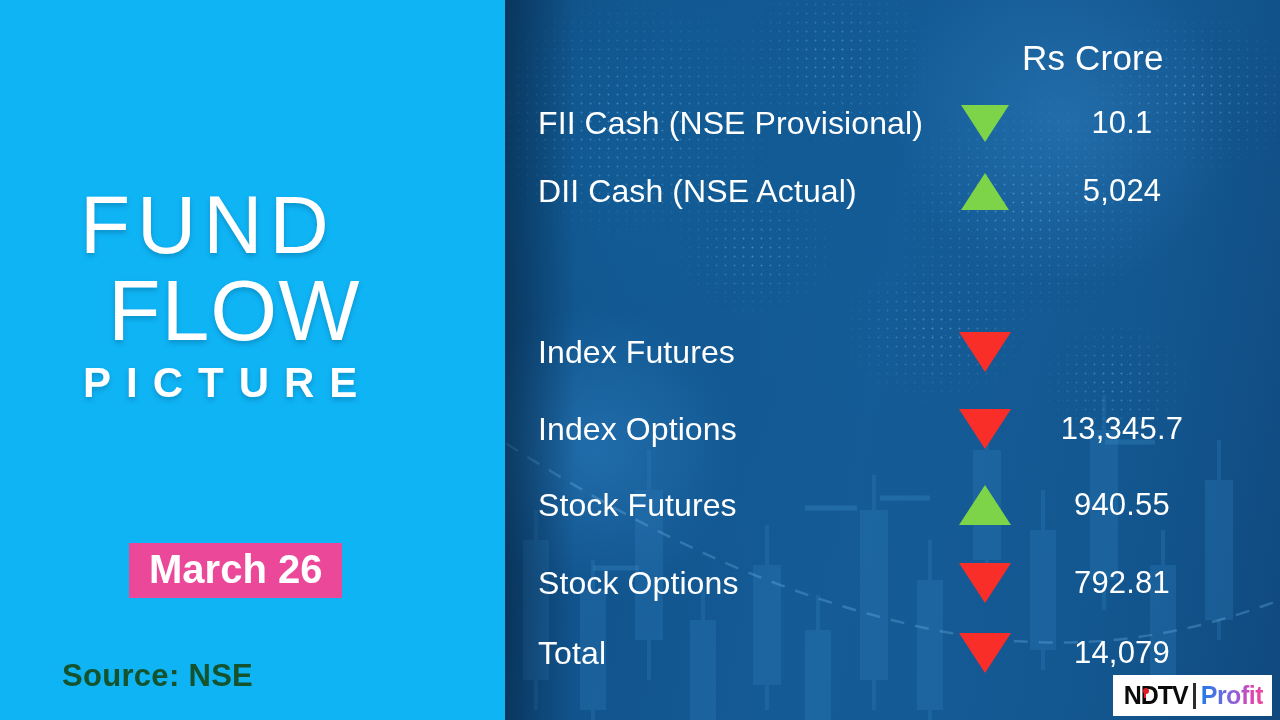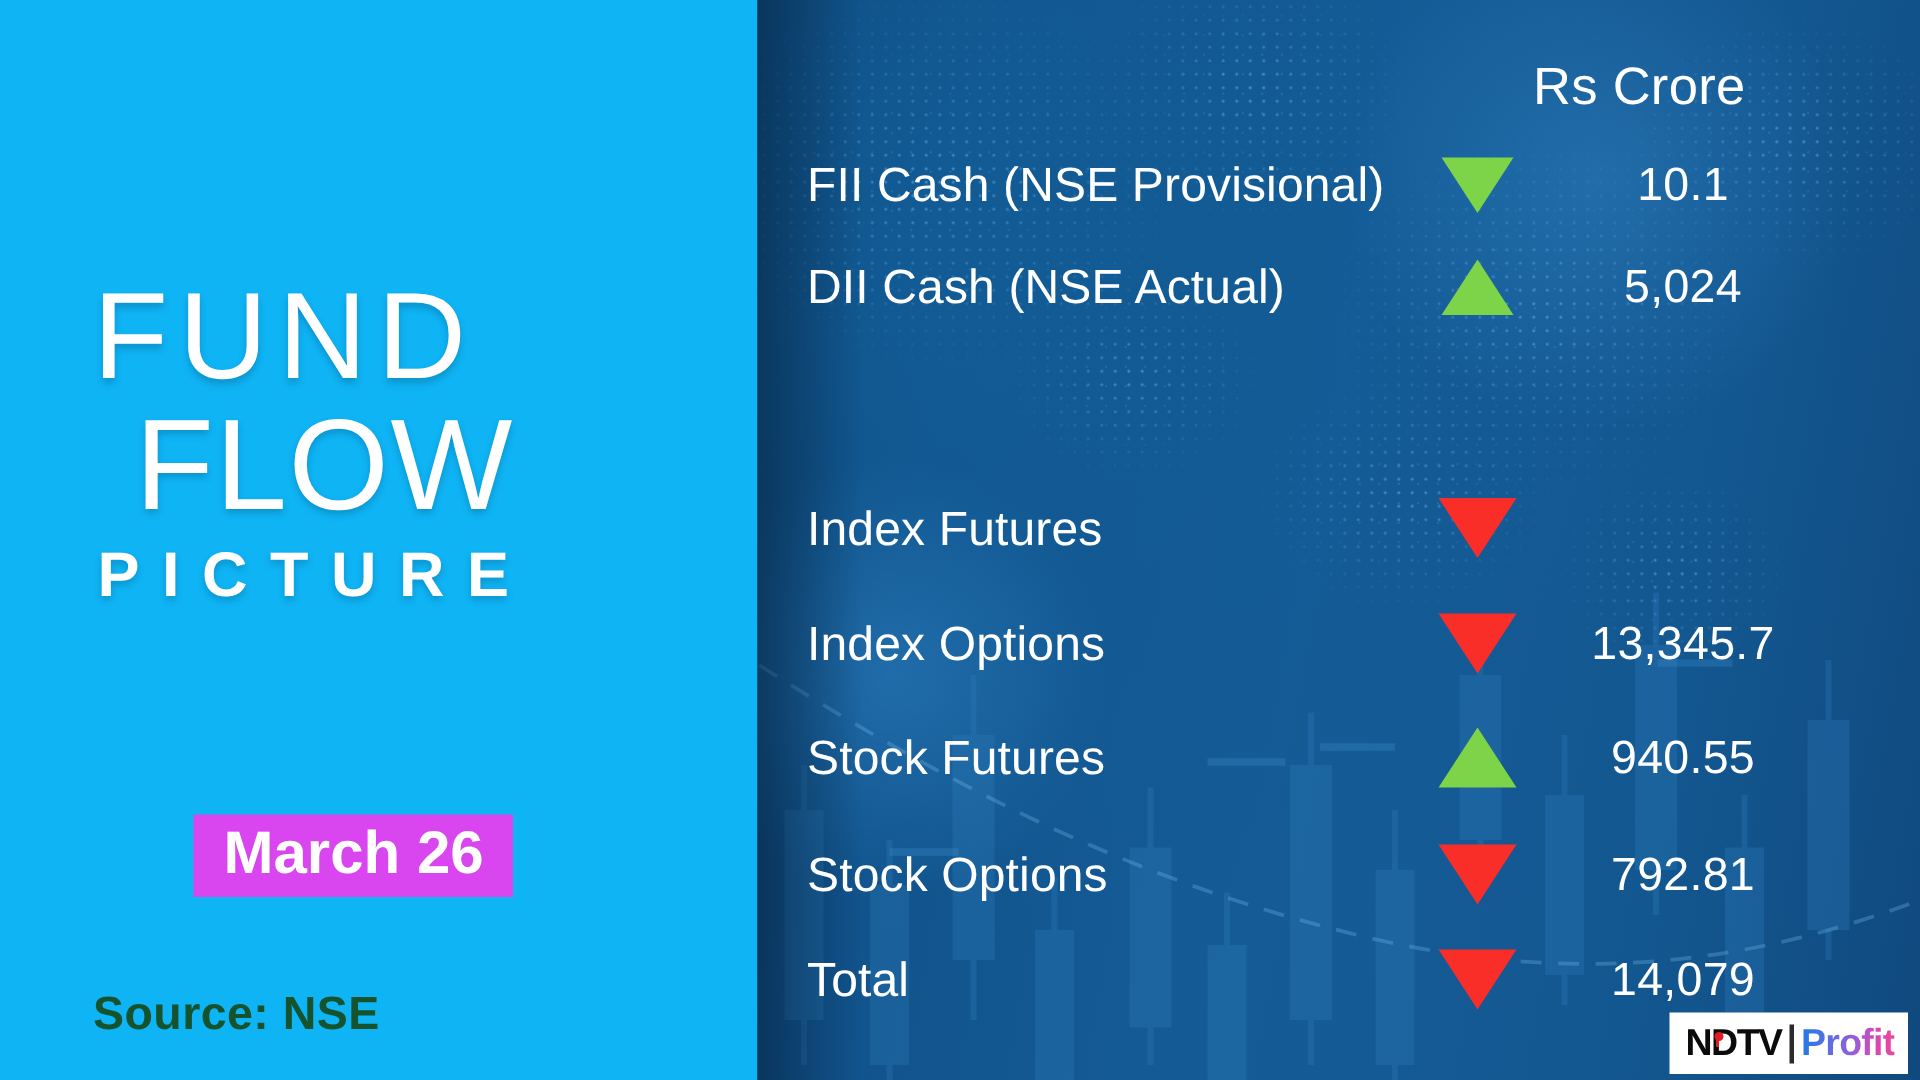--- a/index.html
+++ b/index.html
@@ -11,40 +11,40 @@
     display:flex;
   }
 
   
   .left-panel {
     position:relative; width:505px; height:720px;
     background:#0FB4F5; flex:0 0 505px;
   }
   .logo-block {
     position:absolute; left:0; top:186px; width:505px;
-    text-align:left; padding-left:62px;
+    text-align:left; padding-left:80px;
   }
   .logo-fund, .logo-flow, .logo-picture {
     color:#ffffff; line-height:0.96; white-space:nowrap;
     text-shadow:0 3px 5px rgba(0,60,95,0.28);
   }
   .logo-fund {
     font-size:82px; font-weight:300; letter-spacing:7px;
   }
   .logo-flow {
     font-size:86px; font-weight:400; letter-spacing:1px; margin-top:4px;margin-left:28px;
   }
   .logo-picture {
     font-size:42px; font-weight:700; letter-spacing:15px; margin-top:12px;
     padding-left:3px;
   }
 
   .date-badge {
     position:absolute; left:129px; top:543px;
-    background:#d946ef; color:#ffffff;
+    background:#ec4899; color:#ffffff;
     font-size:40px; font-weight:600; letter-spacing:0px;
     padding:6px 20px 9px 20px;
     line-height:1.0;
   }
 
   .source-line {
     position:absolute; left:62px; top:658px;
     color:#14532d; font-size:31px; font-weight:700; letter-spacing:0.3px;
   }
   .source-line .src-val { font-weight:800; }

